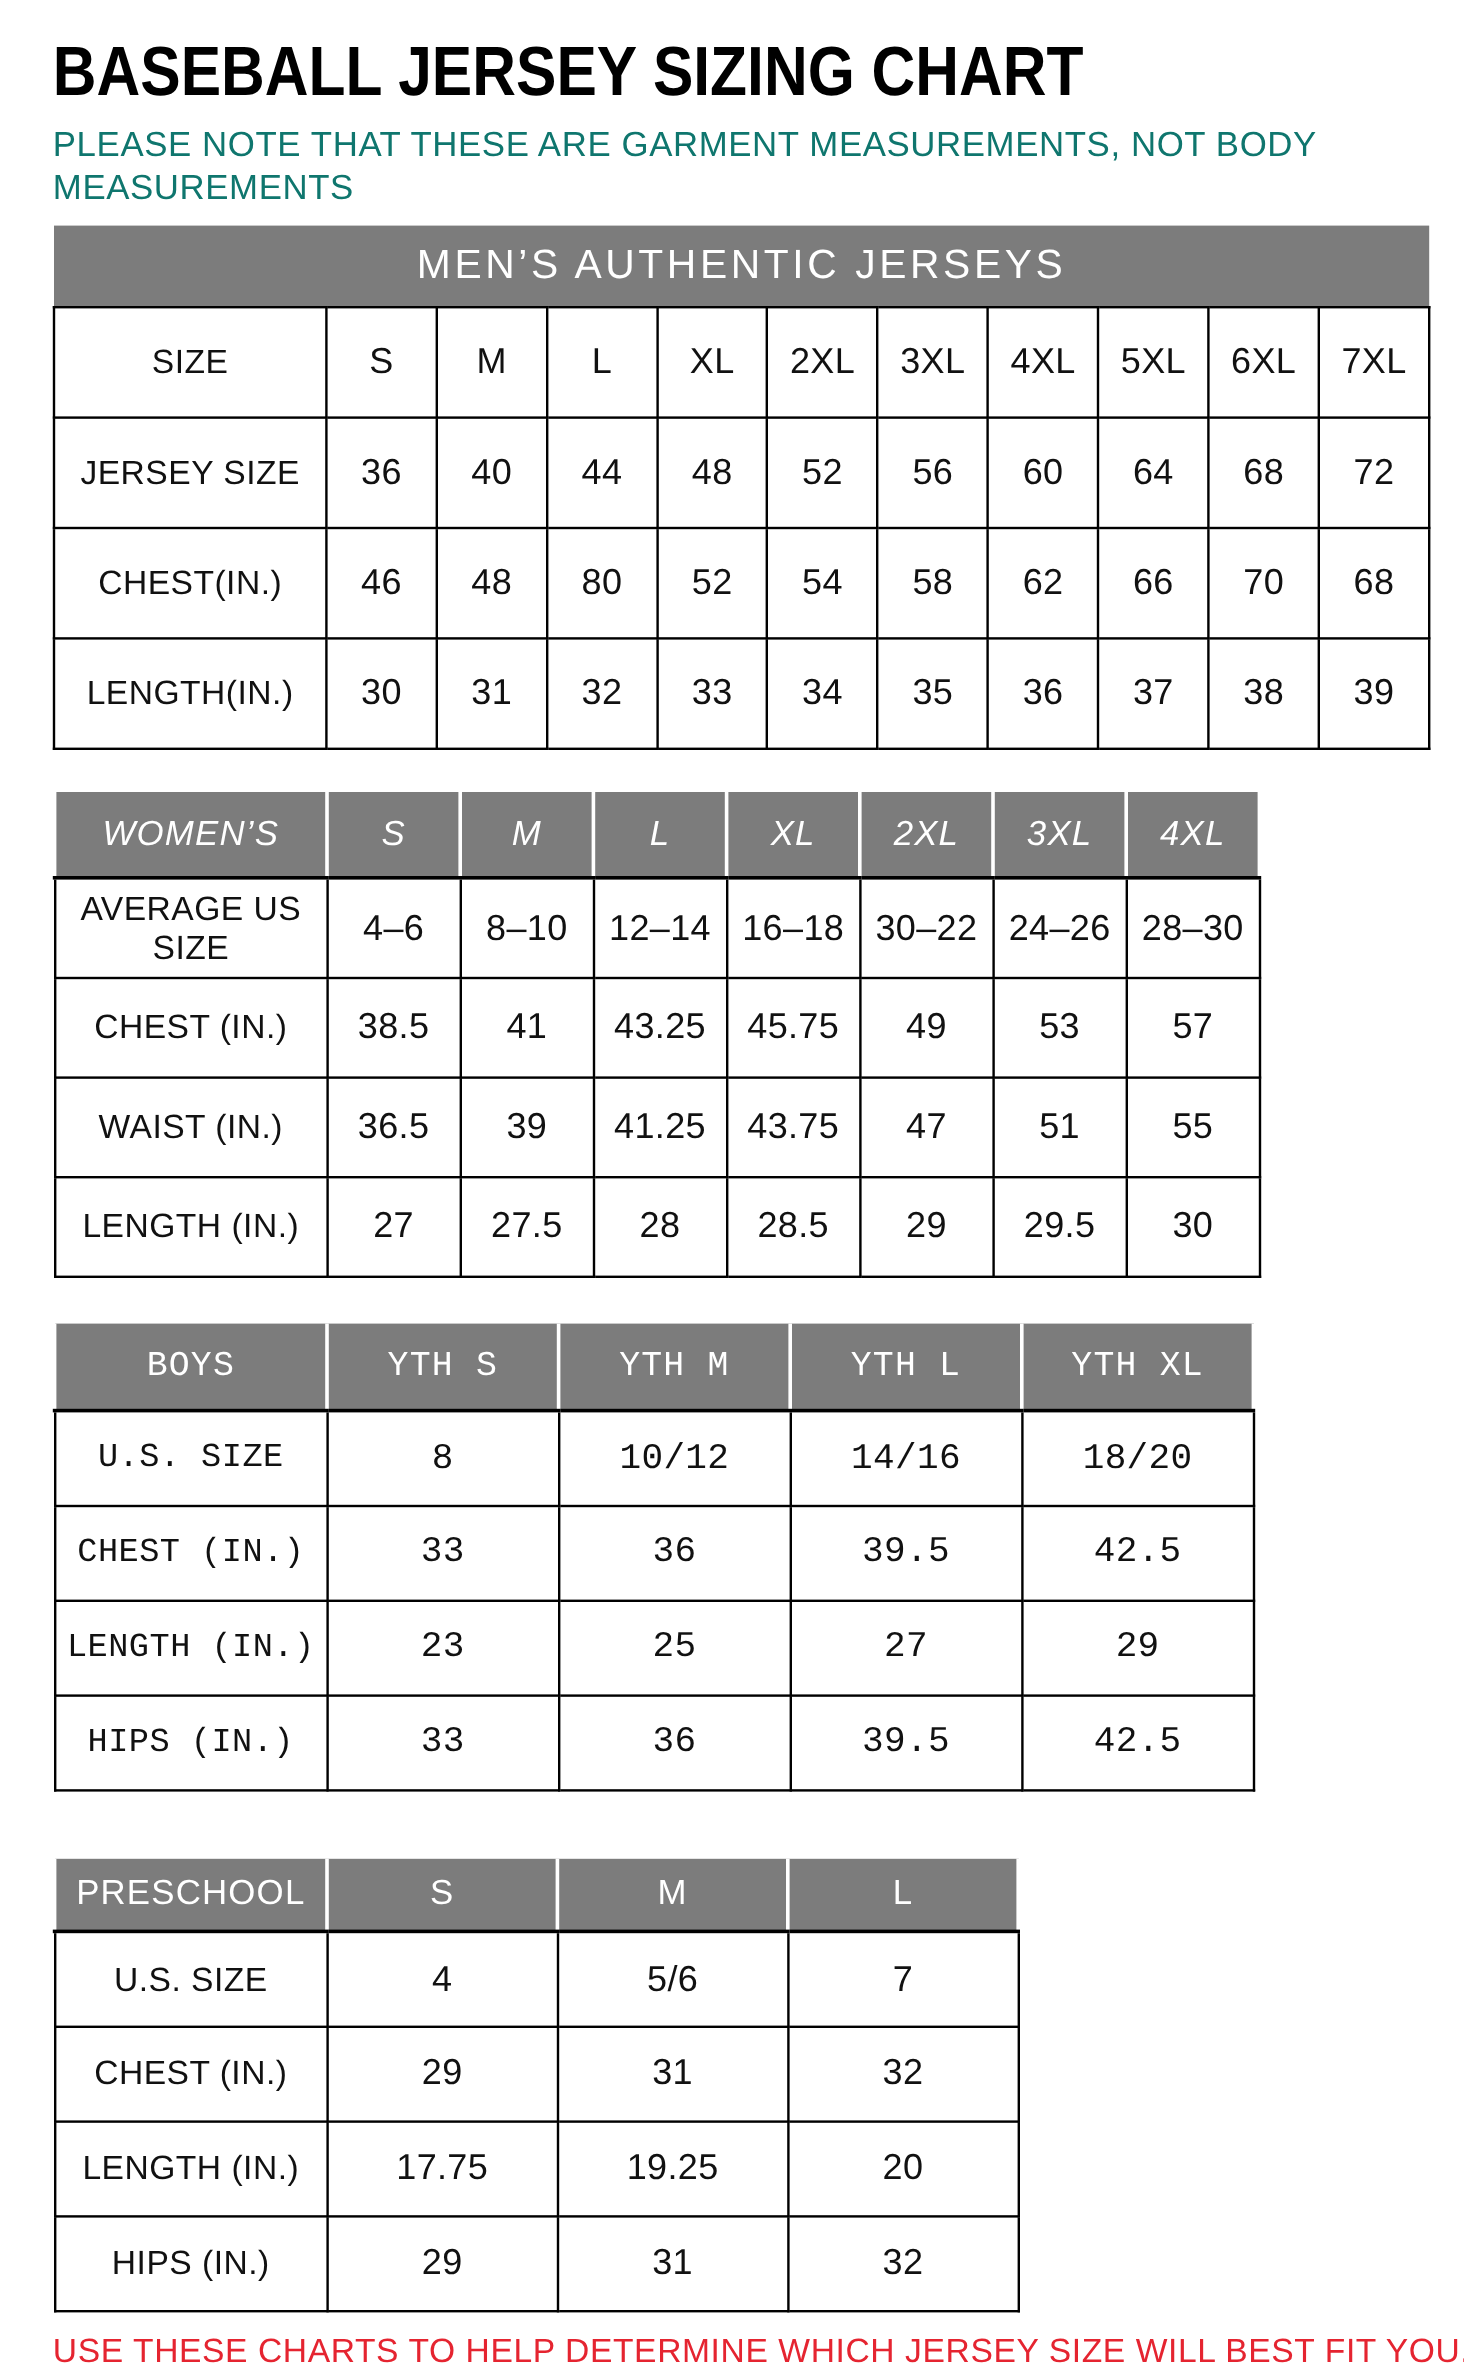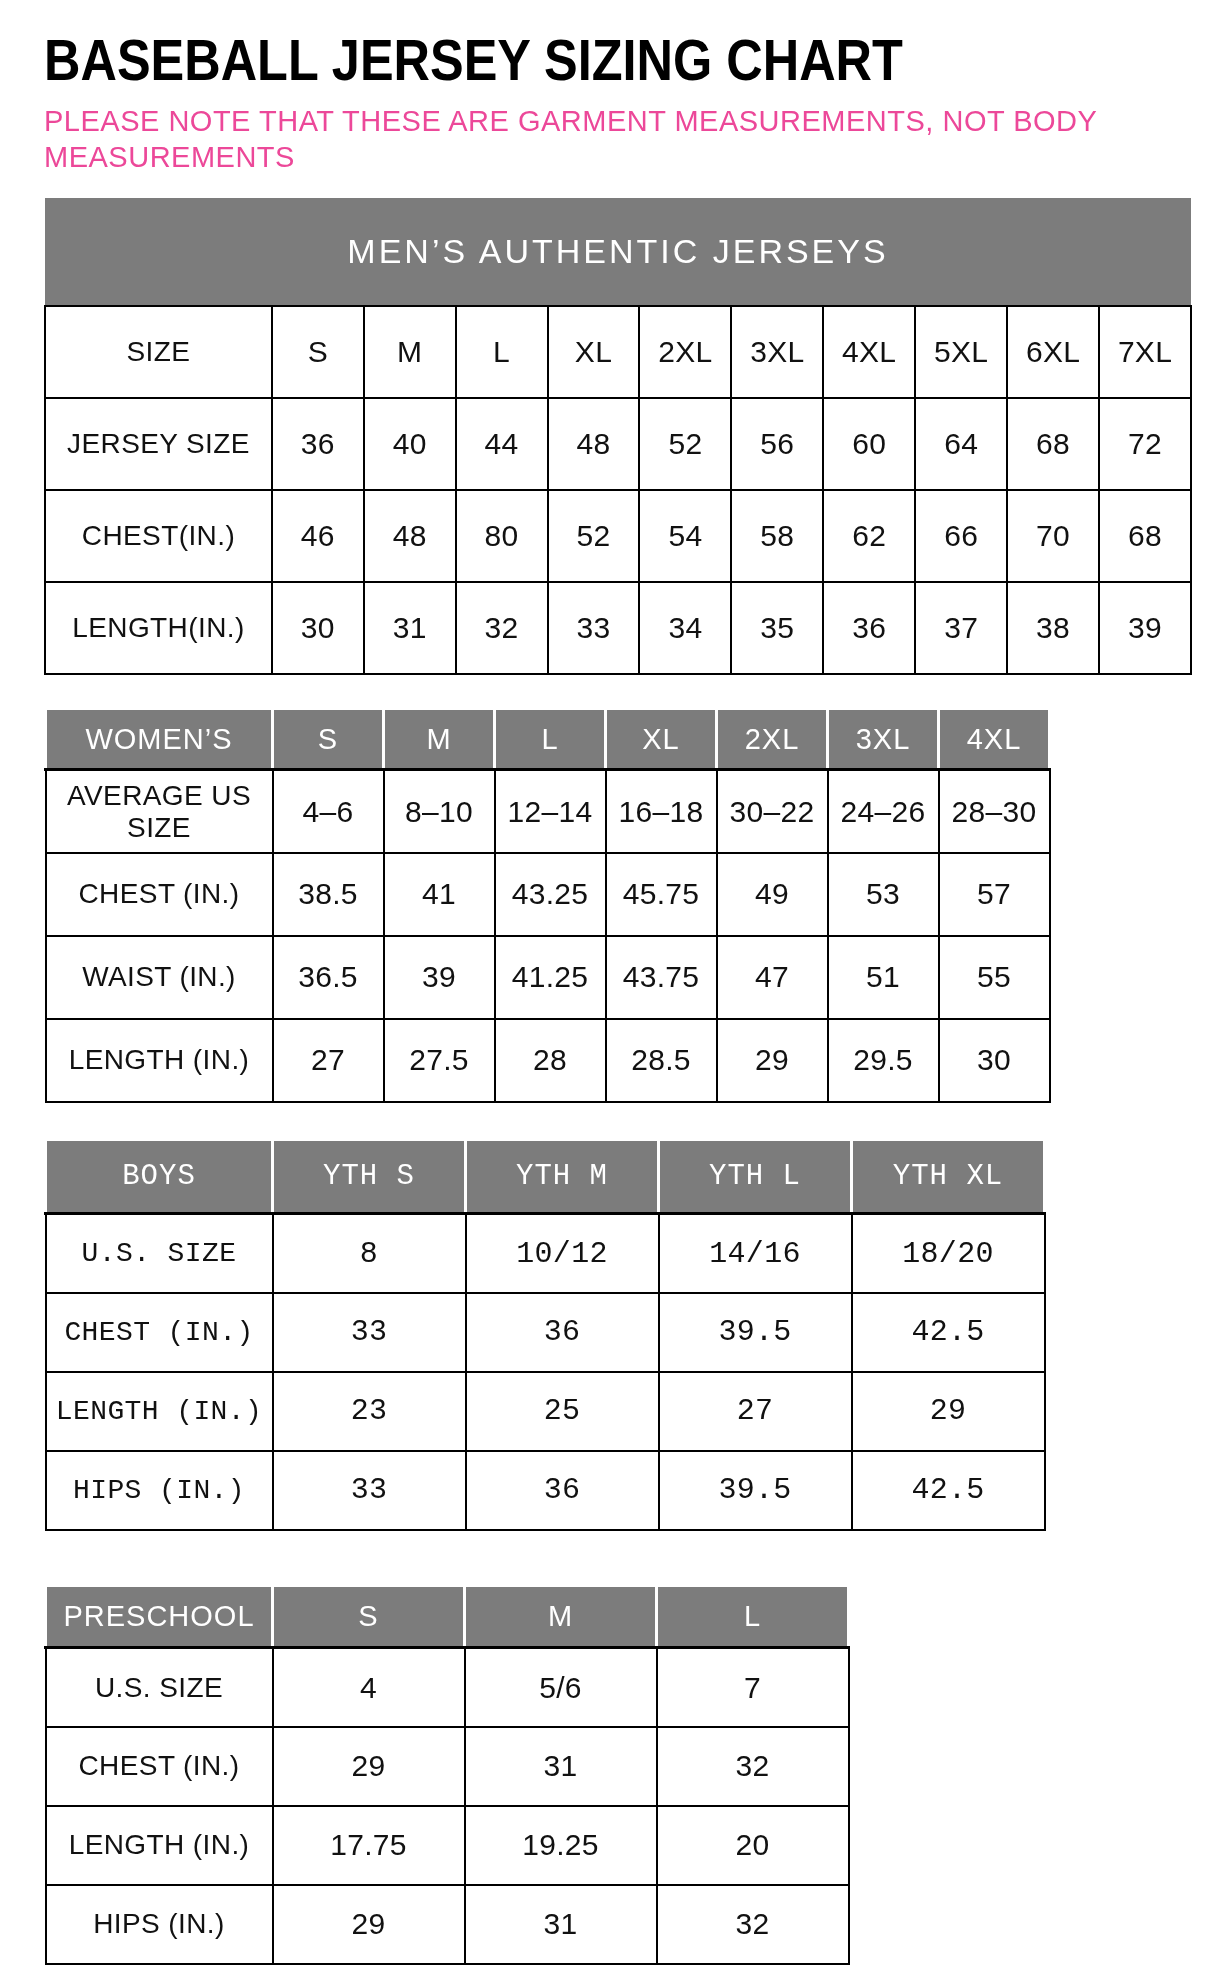--- a/index.html
+++ b/index.html
@@ -10,46 +10,46 @@
     color: #111;
     padding: 30px 28px 0 44px;
   }
   h1.title {
     font-size: 58px; font-weight: bold; color: #000;
     white-space: nowrap; line-height: 1.05;
     transform: scaleX(0.87); transform-origin: left center;
     letter-spacing: 0px;
   }
   .note {
-    color: #ec4899; font-size: 29px; line-height: 1.24;
-    max-width: 1090px; margin-top: 13px; margin-bottom: 22px;
+    color: #0f766e; font-size: 29px; line-height: 1.24;
+    max-width: 1090px; margin-top: 13px; margin-bottom: 12px;
     letter-spacing: 0.5px;
   }
   table.tbl { border-collapse: collapse; table-layout: fixed; }
   .tbl td, .tbl th { border: 2px solid #000; text-align: center; vertical-align: middle; font-weight: 400; }
   .tbl td { font-size: 30px; letter-spacing: 0.3px; }
   .tbl th.rowlabel { font-size: 28px; letter-spacing: 0.4px; padding: 0 8px; font-weight: 400; }
   .tbl th.gray {
     background: #7c7c7c; color: #fff;
     border: 3px solid #fff; border-top: 0; border-bottom: 3px solid #000;
     font-size: 29px; letter-spacing: 1px; font-weight: 400;
   }
   .tbl th.banner {
     background: #7c7c7c; color: #fff; border: 0;
     font-size: 34px; letter-spacing: 3px; font-weight: 400;
-    height: 108px;
+    height: 68px;
   }
   
   .mens { margin-bottom: 35px; }
   .mens tr.body { height: 92px; }
   .mens col.c-label { width: 227px; }
   .mens col.c-v { width: 92px; }
   
   .womens { margin-bottom: 38px; }
-  .womens tr.hdr { height: 60px; }
+  .womens tr.hdr { height: 72px; font-style: italic; }
   .womens tr.body { height: 83px; }
   .womens col.c-label { width: 227px; }
   .womens col.c-v { width: 111px; }
   
   .boys { margin-bottom: 56px; font-family: Liberation Mono, monospace; }
   .boys tr.hdr { height: 73px; }
   .boys tr.body { height: 79px; }
   .boys col.c-label { width: 227px; }
   .boys col.c-v { width: 193px; }
   

